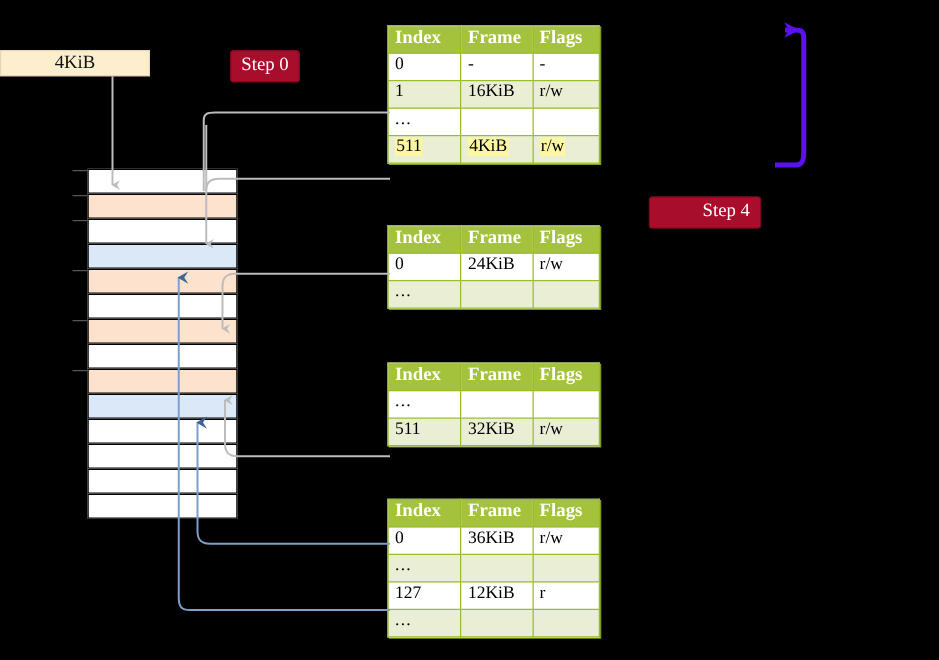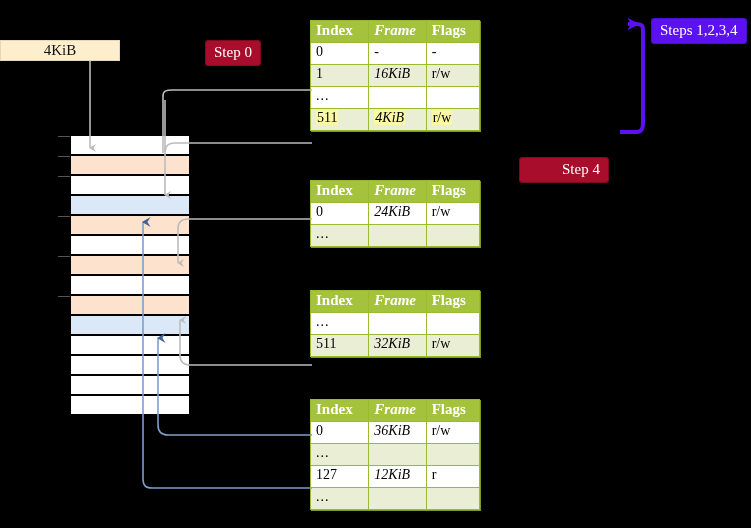--- a/index.html
+++ b/index.html
@@ -57,21 +57,21 @@
   }
   .ptable thead th{
     background:#a5c23d;
     color:#ffffff;
     font-weight:bold;
     font-size:15px;
   }
   .ptable tbody tr.alt td{background:#e9eed4;}
   .ptable tbody tr.plain td{background:#ffffff;}
   .col-index{width:58px;}
-  .col-frame{width:57px;font-style:italic;}
+  .col-frame{width:57px;}
   .col-flags{width:53px;}
   .hl{background:#fbf7a3;padding:0 1px;}
   .dots{letter-spacing:1px;}
 
   
   .memcol{position:absolute;left:70px;top:135px;width:120px;height:280px;}
   .memrow{
     position:absolute;left:0;width:120px;height:20px;
     box-sizing:border-box;
     border:1px solid #000;
@@ -86,28 +86,25 @@
 </style>
 </head>
 <body>
 
 <div class="stage">
 
   <div class="kib-box" style="left:0px;top:40px;width:120px;height:21px;">
     <span>4KiB</span>
   </div>
 
-  <div class="chip chip-red" style="left:206px;top:41px;text-align:center;">
+  <div class="chip chip-red" style="left:185px;top:41px;text-align:center;">
     <span>Step 0</span>
   </div>
 
 
-  <div class="chip chip-blue" style="left:652px;top:19px;">
-    <span>Steps 1,2,3,4</span>
-  </div>
 
   <div class="chip chip-red" style="left:520px;top:158px;padding-left:42px;">
     <span>Step 4</span>
   </div>
 
   <div class="memcol" id="memcol">
       <div class="memrow" style="top: 0px;"></div>
       <div class="memrow orange" style="top: 20px;"></div>
       <div class="memrow" style="top: 40px;"></div>
       <div class="memrow blue" style="top: 60px;"></div>

